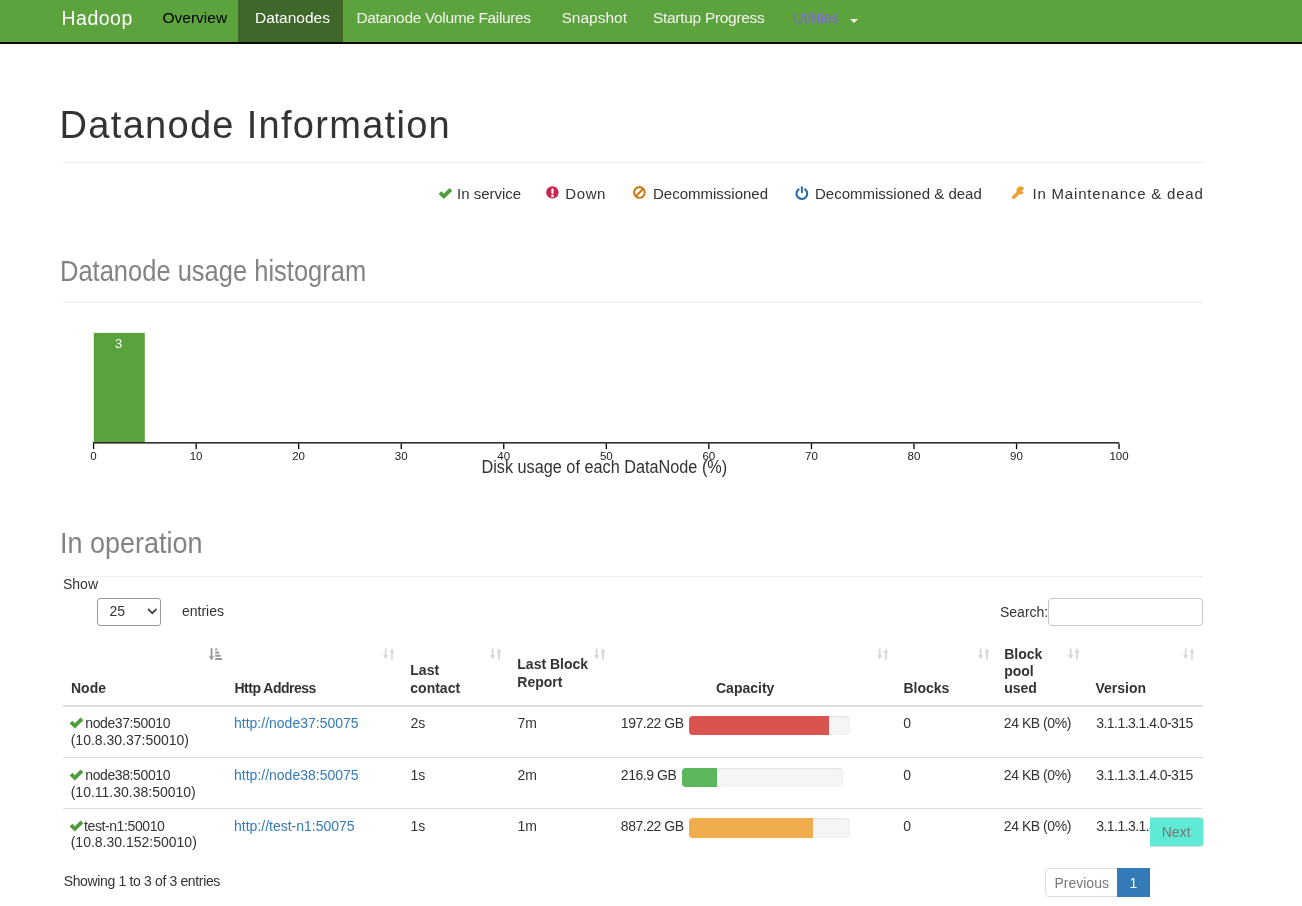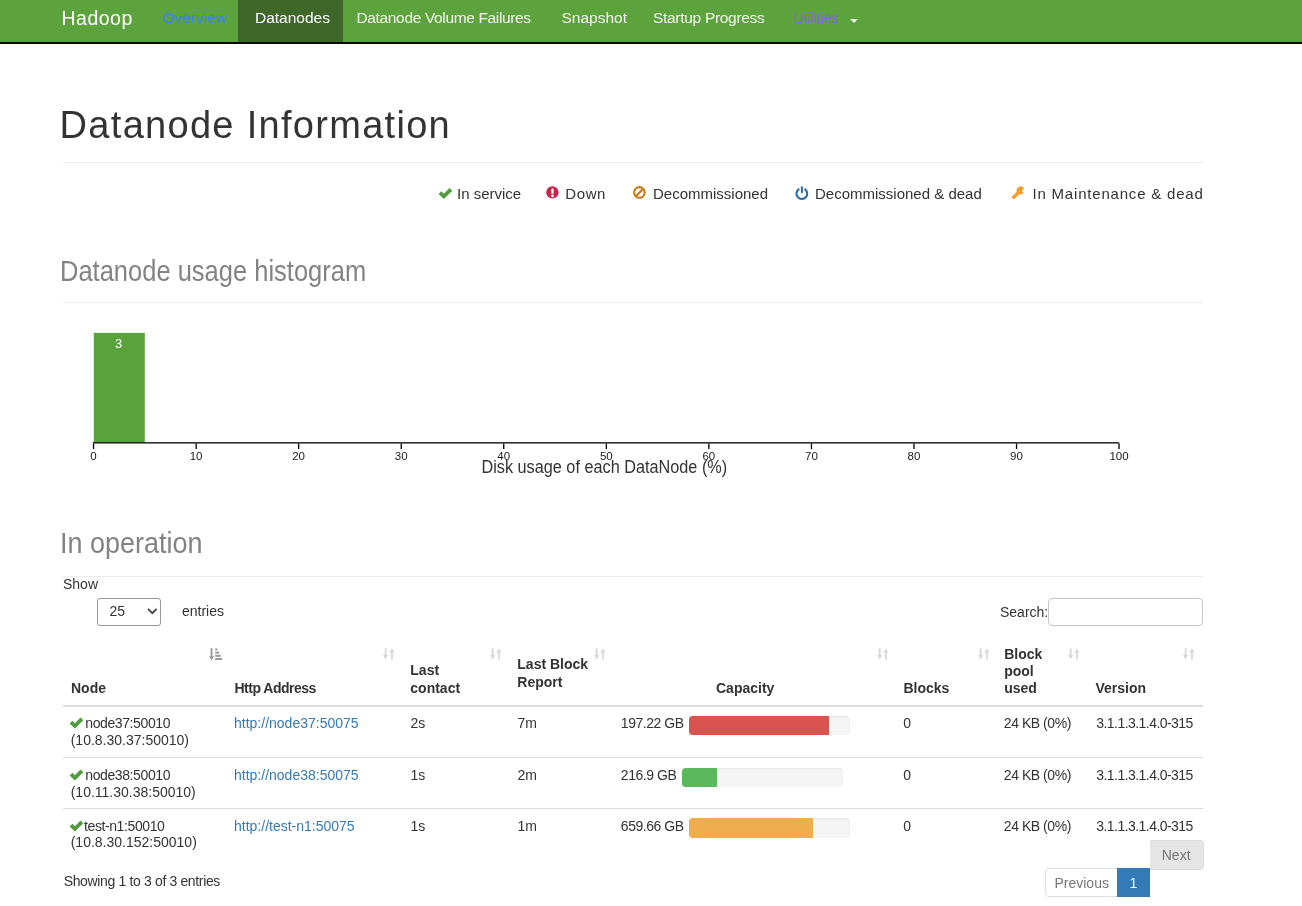--- a/index.html
+++ b/index.html
@@ -19,21 +19,21 @@
 .track{position:absolute;width:161px;height:19.4px;border-radius:4px;background:#f5f5f5;box-shadow:inset 0 1px 2px rgba(0,0,0,.08)}
 .fill{height:100%;border-radius:4px 0 0 4px}
 </style>
 </head>
 <body>
 
 <div class="ab" style="left:0;top:0;width:1302px;height:42px;background:#5da33d"></div>
 <div class="ab" style="left:238px;top:0;width:104.5px;height:42px;background:#3f672a"></div>
 <div class="ab" style="left:0;top:42px;width:1302px;height:2px;background:#0a0a0a"></div>
 <div class="ab" style="left:61.5px;top:8.4px;font-size:19.5px;line-height:20px;color:#fff;letter-spacing:0.5px">Hadoop</div>
-<div class="ab" style="left:162.5px;top:7.6px;font-size:15.5px;line-height:20px;color:#3b82f6">Overview</div>
+<div class="ab" style="left:162.5px;top:7.6px;font-size:15.5px;line-height:20px;color:#000000">Overview</div>
 <div class="ab" style="left:255px;top:7.6px;font-size:15.5px;line-height:20px;color:#fff">Datanodes</div>
 <div class="ab" style="left:356.5px;top:7.6px;font-size:15.5px;line-height:20px;color:#f4f4ef;letter-spacing:-0.35px">Datanode Volume Failures</div>
 <div class="ab" style="left:561.5px;top:7.6px;font-size:15.5px;line-height:20px;color:#f4f4ef">Snapshot</div>
 <div class="ab" style="left:653px;top:7.6px;font-size:15.5px;line-height:20px;color:#f4f4ef;letter-spacing:-0.3px">Startup Progress</div>
 <div class="ab" style="left:793.5px;top:7.6px;font-size:14px;line-height:20px;color:#8b5cf6">Utilities</div>
 <div class="ab" style="left:849.5px;top:19px;width:0;height:0;border-left:4.5px solid transparent;border-right:4.5px solid transparent;border-top:4.5px solid #f4f4ef"></div>
 
 <div class="ab" style="left:59.6px;top:103.6px;font-size:38px;line-height:42px;color:#333;letter-spacing:1.3px">Datanode Information</div>
 <div class="hr" style="left:63px;top:162.3px;width:1140px"></div>
 
@@ -228,24 +228,24 @@
 <div class="bdd" style="left:63px;top:807.6px;width:1140px;height:1px"></div>
 
 <svg class="ab" style="left:68.8px;top:820px" width="15" height="12" viewBox="0 0 15 12">
     <path d="M0.6,6.6 L3.4,3.8 L5.9,6.3 L11.5,0.4 L14.3,3.2 L5.9,11.6 Z" fill="#4f9d3c"></path>
   </svg>
 <div class="ab row14" style="left:84px;top:817.7px;letter-spacing:-0.4px">test-n1:50010</div>
 <div class="ab row14" style="left:70.7px;top:834px">(10.8.30.152:50010)</div>
 <div class="ab row14" style="left:234px;top:817.7px"><a class="lnk">http://test-n1:50075</a></div>
 <div class="ab row14" style="left:410.4px;top:817.7px">1s</div>
 <div class="ab row14" style="left:517.4px;top:817.7px">1m</div>
-<div class="ab row14" style="left:620.8px;top:817.7px;letter-spacing:-0.45px">659.66 GB</div>
+<div class="ab row14" style="left:620.8px;top:817.7px;letter-spacing:-0.45px">887.22 GB</div>
 <div class="track" style="left:689.4px;top:818.2px">
     <div class="fill" style="width:123.5px;background:#f0ad4e"></div>
   </div>
 <div class="ab row14" style="left:903.3px;top:817.7px">0</div>
 <div class="ab row14" style="left:1003.8px;top:817.7px;letter-spacing:-0.45px">24 KB (0%)</div>
 <div class="ab row14" style="left:1096.3px;top:817.7px;letter-spacing:-0.55px">3.1.1.3.1.4.0-315</div>
 
 <div class="ab t14" style="left:63.7px;top:872.9px;letter-spacing:-0.35px">Showing 1 to 3 of 3 entries</div>
 <div class="ab" style="left:1045.3px;top:867.9px;width:70.8px;height:27.5px;border:1px solid #ddd;border-radius:4px 0 0 4px;background:#fff;color:#777;font-size:14px;display:flex;align-items:center;justify-content:center">Previous</div>
 <div class="ab" style="left:1117.1px;top:867.9px;width:32.6px;height:29.5px;background:#337ab7;color:#fff;font-size:14px;display:flex;align-items:center;justify-content:center">1</div>
-<div class="ab" style="left:1149.7px;top:840px;width:52.9px;height:27.5px;border:1px solid #ddd;border-left:none;border-radius:0 4px 4px 0;background:#e5e5e5;color:#777;font-size:14px;display:flex;align-items:center;justify-content:center">Next</div>
+<div class="ab" style="left:1149.7px;top:817px;width:52.9px;height:27.5px;border:1px solid #ddd;border-left:none;border-radius:0 4px 4px 0;background:#5eead4;color:#777;font-size:14px;display:flex;align-items:center;justify-content:center">Next</div>
 
 </body></html>

